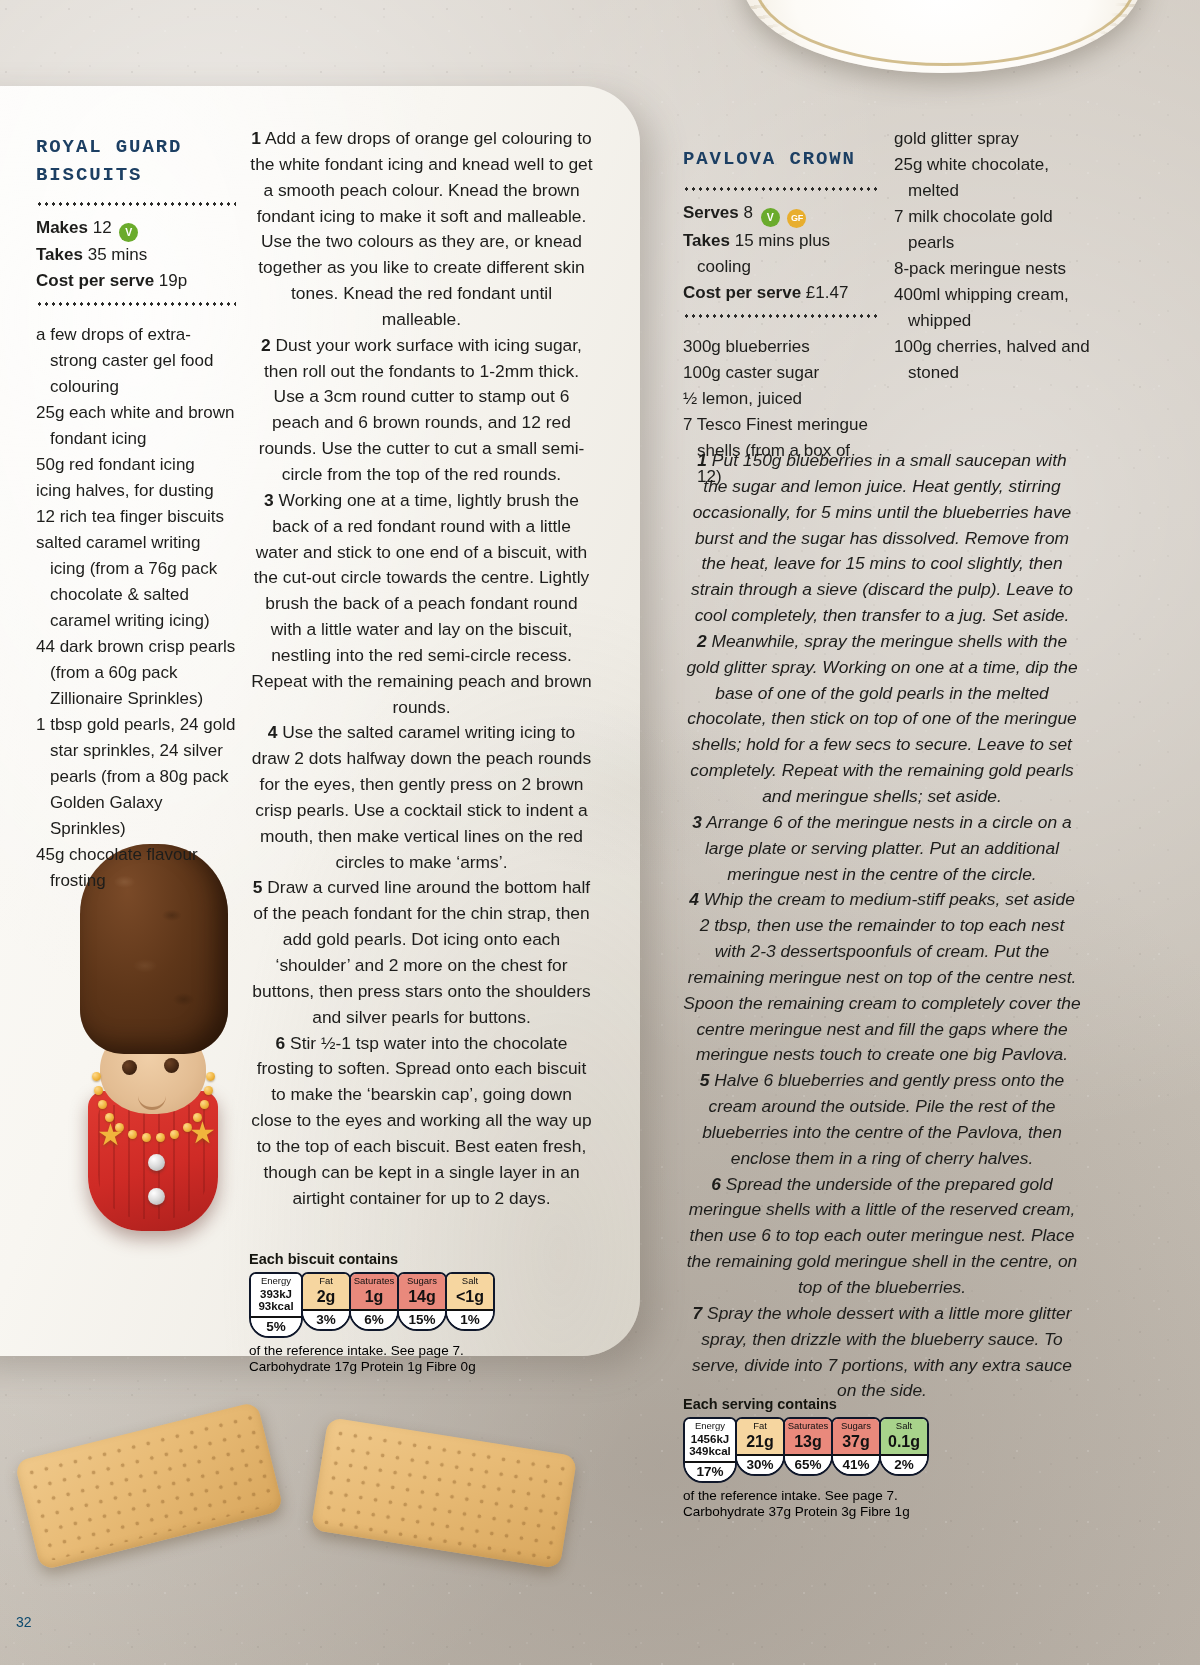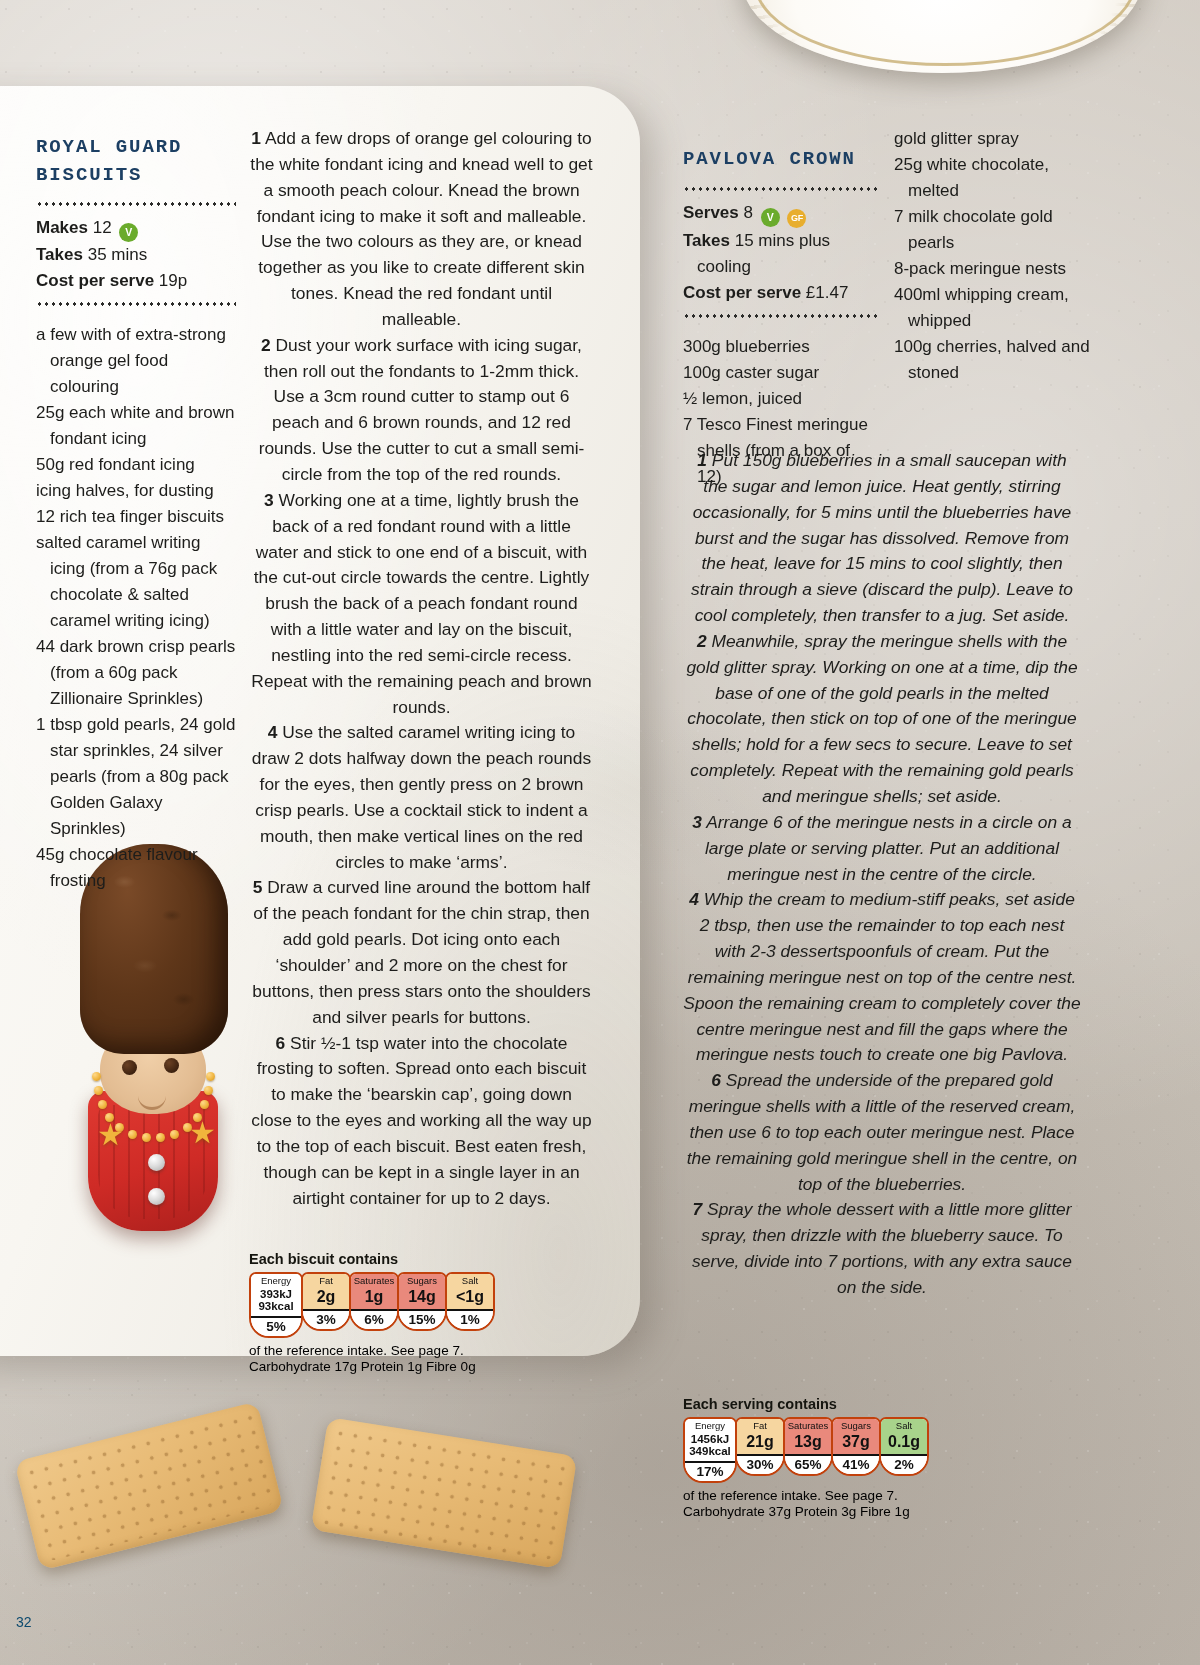--- a/index.html
+++ b/index.html
@@ -303,21 +303,21 @@
   .nutri-caption {
     font-size: 14.5px;
     font-weight: bold;
     color: #15150f;
     margin-bottom: 5px;
     font-family: "Liberation Sans", sans-serif;
   }
   .nutri-table { display: flex; align-items: flex-start; }
   .nutri-cell {
     width: 46px;
-    border: 2px solid #c2410c;
+    border: 2px solid #0f172a;
     border-radius: 7px 7px 20px 20px;
     overflow: hidden;
     background: #ffffff;
     margin-right: -2px;
     text-align: center;
   }
   .nutri-cell:first-child { width: 50px; }
   .nutri-head {
     font-size: 9.5px;
     padding: 2px 0 1px;
@@ -442,21 +442,21 @@
     <span>35 mins</span>
   </p>
   <p class="meta-line">
     <b>Cost per serve</b>
     <span>19p</span>
   </p>
 
   <div class="dotted-rule meta-rule-bottom"></div>
 
   <ul class="ing-list">
-    <li>a few with of extra-strong orange gel food colouring</li>
+    <li>a few drops of extra-strong caster gel food colouring</li>
     <li>25g each white and brown fondant icing</li>
     <li>50g red fondant icing</li>
     <li>icing halves, for dusting</li>
     <li>12 rich tea finger biscuits</li>
     <li>salted caramel writing icing (from a 76g pack chocolate &amp; salted caramel writing icing)</li>
     <li>44 dark brown crisp pearls (from a 60g pack Zillionaire Sprinkles)</li>
     <li>1 tbsp gold pearls, 24 gold star sprinkles, 24 silver pearls (from a 80g pack Golden Galaxy Sprinkles)</li>
     <li>45g chocolate flavour frosting</li>
   </ul>
 </div>
@@ -547,20 +547,21 @@
     <li>400ml whipping cream, whipped</li>
     <li>100g cherries, halved and stoned</li>
   </ul>
 </div>
 
 <div class="col method" id="col-method-right">
   <p><b>1</b> <span>Put 150g blueberries in a small saucepan with the sugar and lemon juice. Heat gently, stirring occasionally, for 5 mins until the blueberries have burst and the sugar has dissolved. Remove from the heat, leave for 15 mins to cool slightly, then strain through a sieve (discard the pulp). Leave to cool completely, then transfer to a jug. Set aside.</span></p>
   <p><b>2</b> <span>Meanwhile, spray the meringue shells with the gold glitter spray. Working on one at a time, dip the base of one of the gold pearls in the melted chocolate, then stick on top of one of the meringue shells; hold for a few secs to secure. Leave to set completely. Repeat with the remaining gold pearls and meringue shells; set aside.</span></p>
   <p><b>3</b> <span>Arrange 6 of the meringue nests in a circle on a large plate or serving platter. Put an additional meringue nest in the centre of the circle.</span></p>
   <p><b>4</b> <span>Whip the cream to medium-stiff peaks, set aside 2 tbsp, then use the remainder to top each nest with 2-3 dessertspoonfuls of cream. Put the remaining meringue nest on top of the centre nest. Spoon the remaining cream to completely cover the centre meringue nest and fill the gaps where the meringue nests touch to create one big Pavlova.</span></p>
+  <p><b>5</b> <span>Halve 6 blueberries and gently press onto the cream around the outside. Pile the rest of the blueberries into the centre of the Pavlova, then enclose them in a ring of cherry halves.</span></p>
   <p><b>6</b> <span>Spread the underside of the prepared gold meringue shells with a little of the reserved cream, then use 6 to top each outer meringue nest. Place the remaining gold meringue shell in the centre, on top of the blueberries.</span></p>
   <p><b>7</b> <span>Spray the whole dessert with a little more glitter spray, then drizzle with the blueberry sauce. To serve, divide into 7 portions, with any extra sauce on the side.</span></p>
 </div>
 
 <div class="nutri-wrap" id="nutri-right">
   <div class="nutri-caption">Each serving contains</div>
   <div class="nutri-table">
     <div class="nutri-cell">
       <div class="nutri-head c-white">Energy</div>
       <div class="nutri-val c-white">

